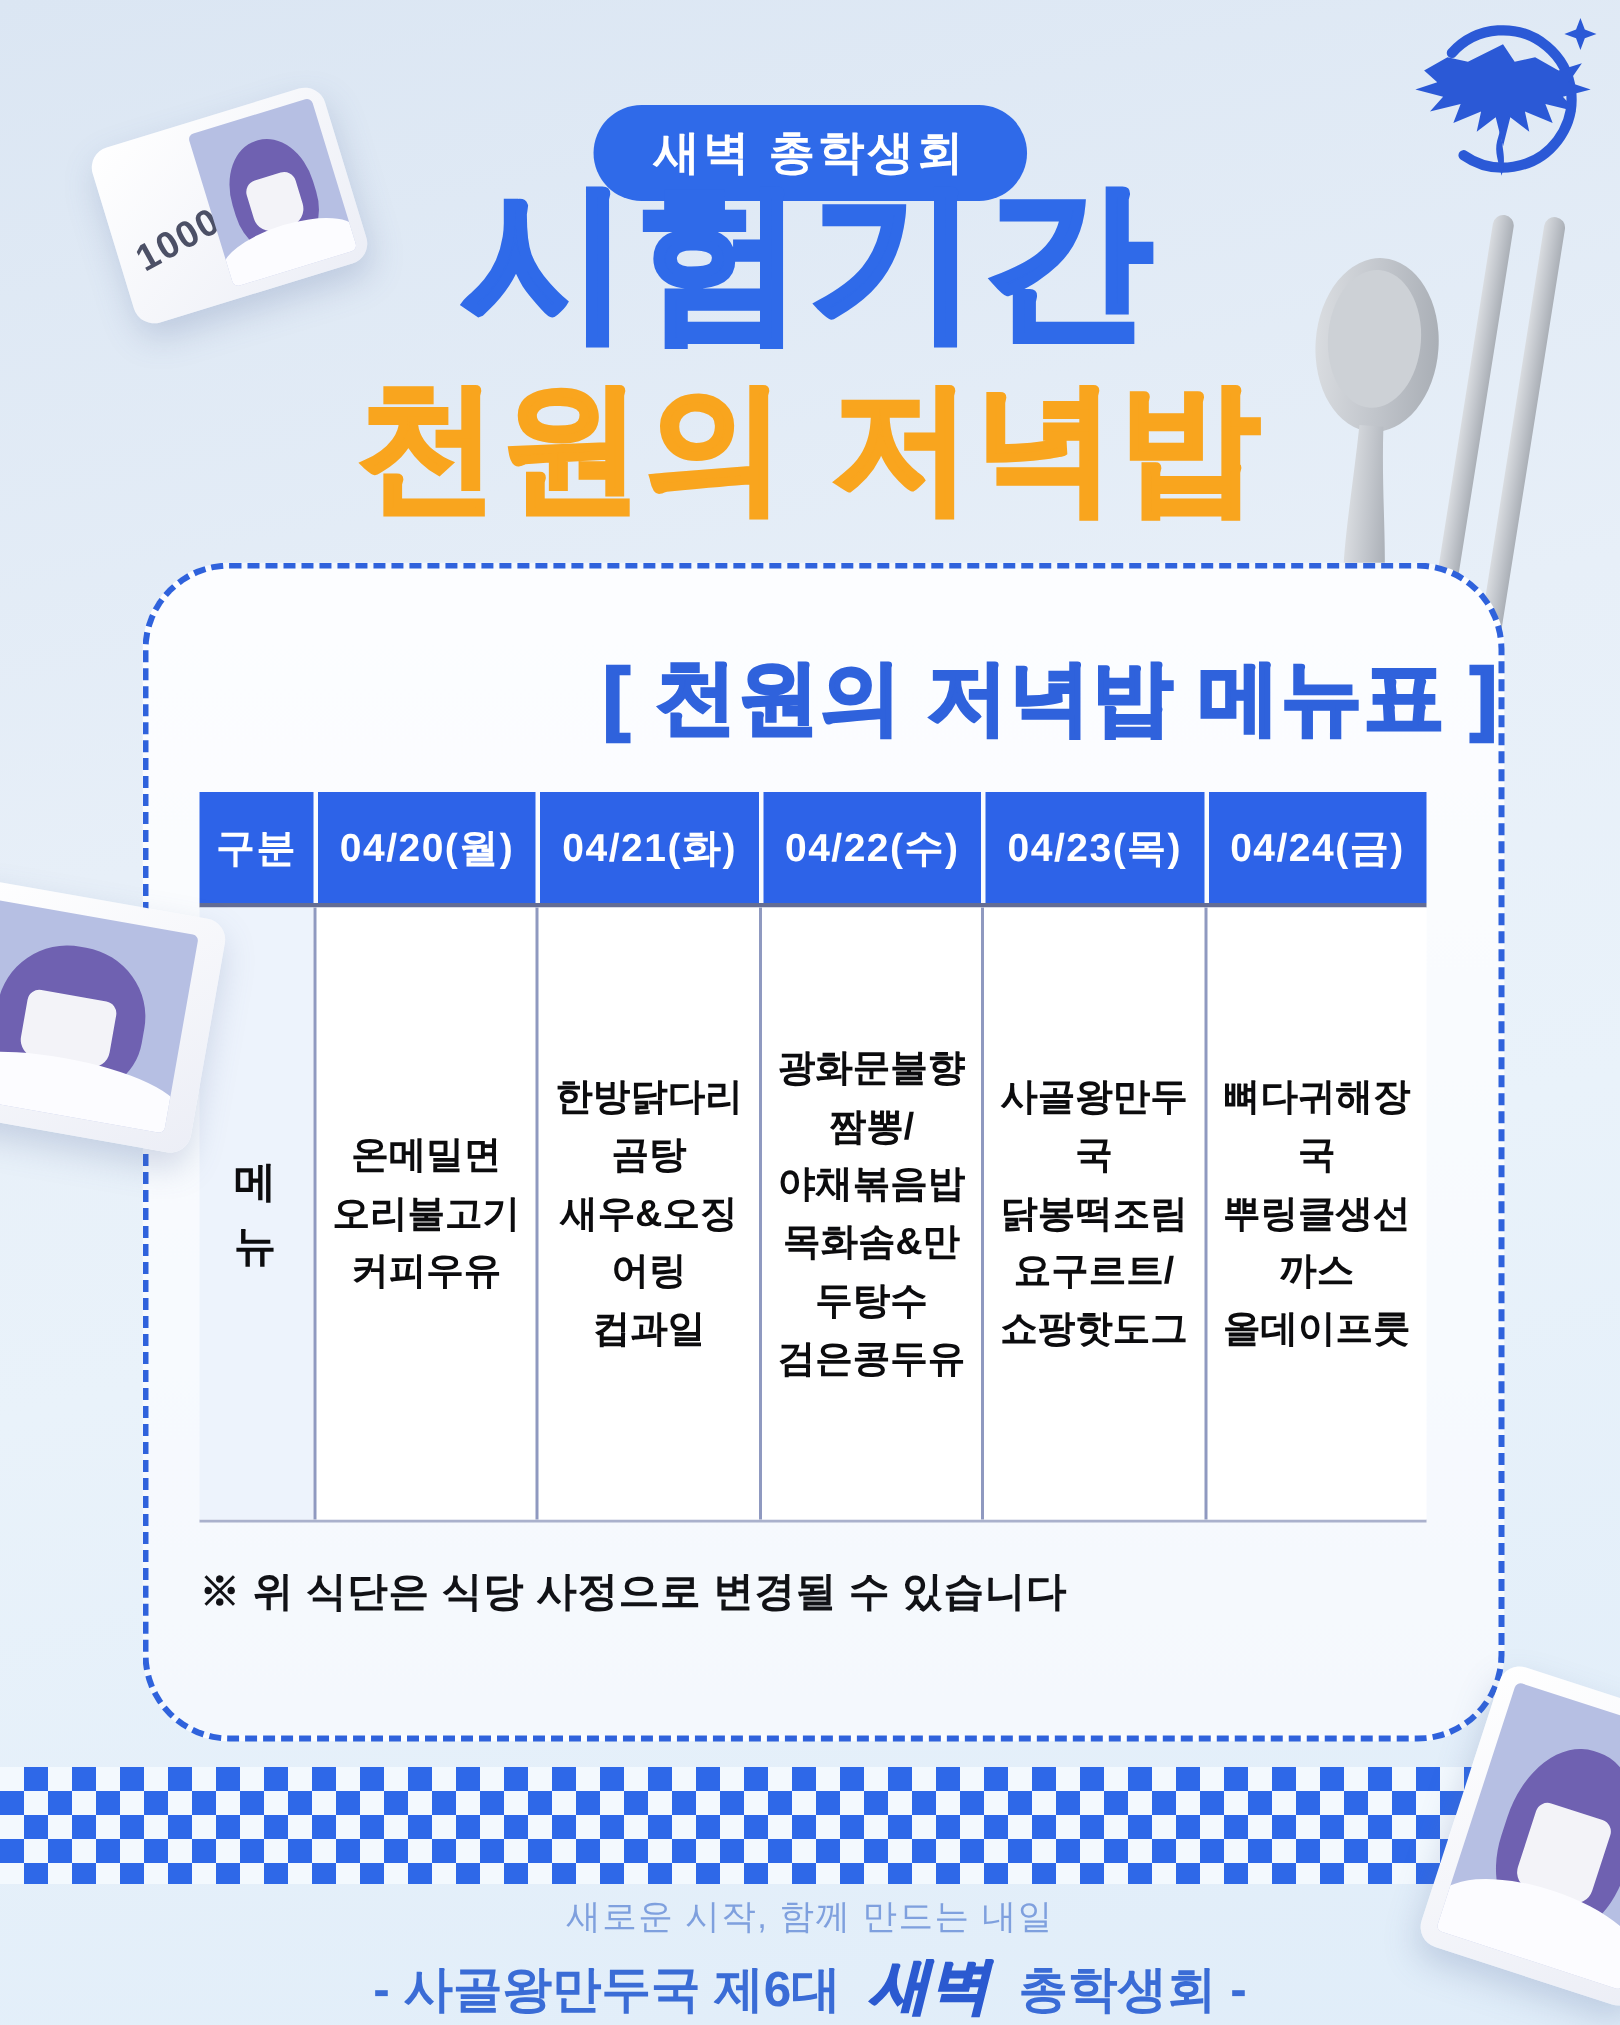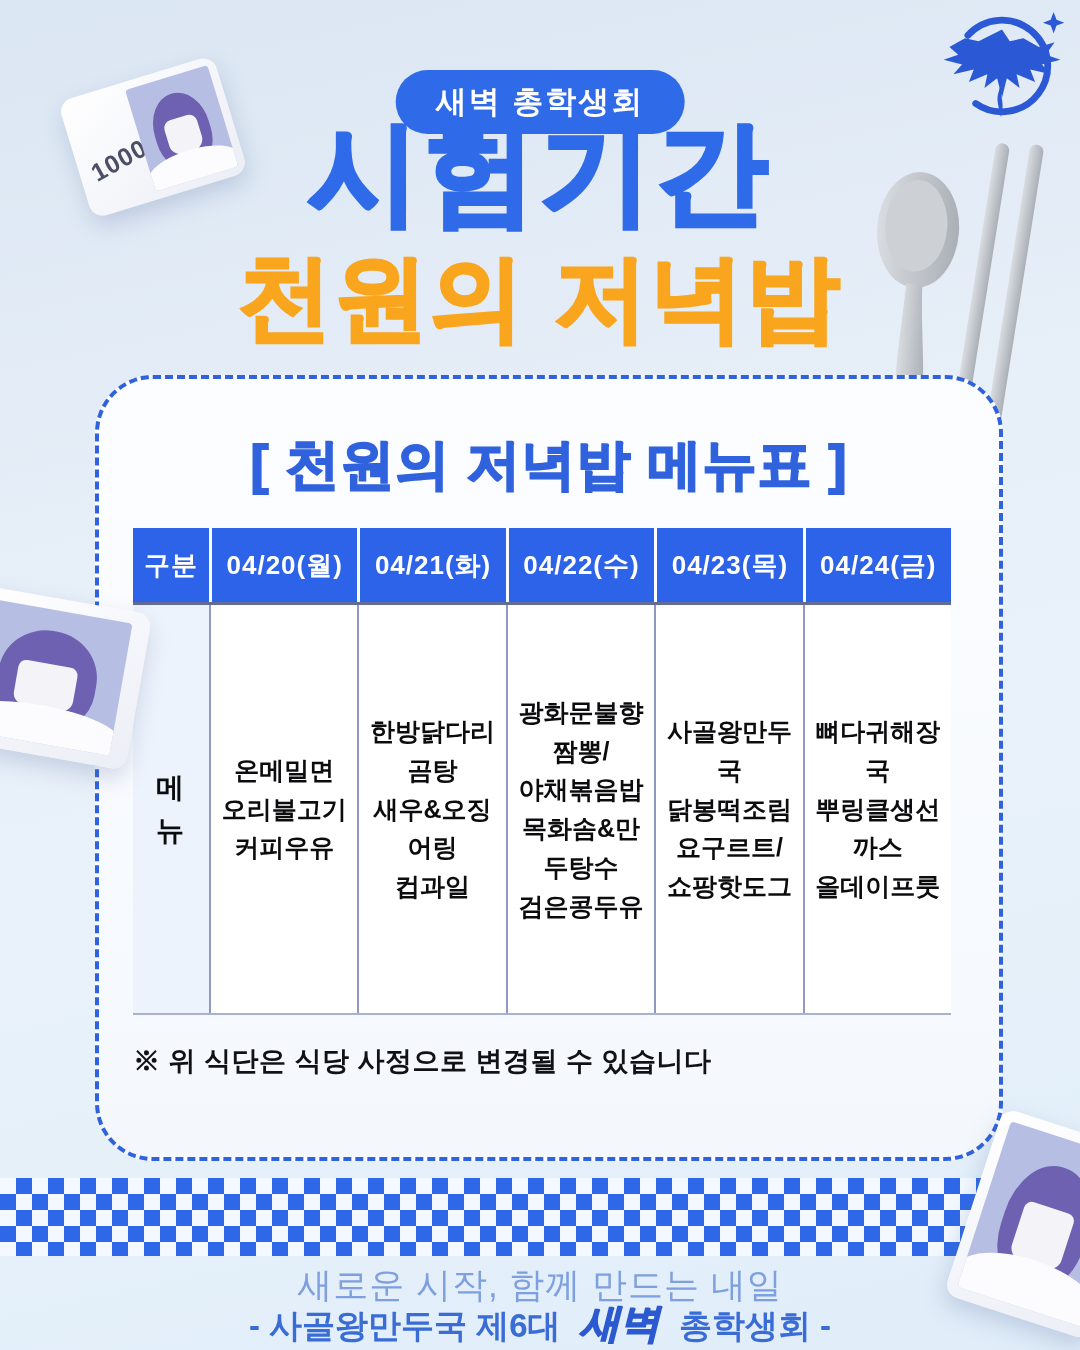--- a/index.html
+++ b/index.html
@@ -27,39 +27,39 @@
   .bill-left .bill-portrait{left:14px;top:12px;width:150px;height:134px;}
 
   .bill-br{left:970px;top:1126px;width:152px;height:196px;transform:rotate(18deg);}
   .bill-br .bill-portrait{left:11px;top:11px;width:130px;height:174px;}
 
   
   .badge{position:absolute;left:50%;top:70px;transform:translateX(-50%);
     background:#2f6ae9;color:#ffffff;border-radius:999px;padding:11px 40px;
     font-size:31px;font-weight:bold;letter-spacing:2px;white-space:nowrap;}
   .title-main{position:absolute;left:0;top:112px;width:100%;text-align:center;
-    color:#2f6ae9;font-size:112px;font-weight:bold;letter-spacing:4px;line-height:1.1;font-family:Liberation Serif, serif;
+    color:#2f6ae9;font-size:112px;font-weight:bold;letter-spacing:4px;line-height:1.1;
     -webkit-text-stroke:4px #2f6ae9;}
   .title-sub{position:absolute;left:0;top:246px;width:100%;text-align:center;
     color:#f9a51e;font-size:94px;font-weight:bold;letter-spacing:2px;line-height:1.1;
     -webkit-text-stroke:3px #f9a51e;}
 
   
   .phoenix{position:absolute;left:928px;top:10px;width:148px;height:112px;}
 
   
   .utensils-top{position:absolute;left:856px;top:138px;width:228px;height:298px;}
   .spoon-big{position:absolute;left:-210px;top:862px;width:300px;height:580px;
     transform:rotate(34deg);transform-origin:50% 0%;}
 
   
   .card{position:absolute;left:95px;top:375px;width:900px;height:778px;
     border:4px dashed #2f62dc;border-radius:58px;
     background:linear-gradient(180deg,#fcfdff 0%,#f4f8fd 100%);}
-  .card-title{position:absolute;left:0;top:50px;width:100%;text-align:center;
+  .card-title{position:absolute;left:0;top:50px;width:100%;text-align:right;
     color:#2f62dc;font-size:54px;font-weight:bold;letter-spacing:1px;
     -webkit-text-stroke:2px #2f62dc;}
 
   
   .menu-table{position:absolute;left:34px;top:149px;width:818px;}
   .thead{display:grid;grid-template-columns:76px repeat(5,1fr);column-gap:3px;height:74px;}
   .th{background:#2d63e8;color:#ffffff;display:flex;align-items:center;justify-content:center;
     font-size:26px;font-weight:bold;letter-spacing:1px;}
   .tbody{display:grid;grid-template-columns:76px repeat(5,1fr);height:408px;
     border-top:3px solid #636c94;border-bottom:2px solid #aab1cc;}
@@ -71,21 +71,21 @@
 
   .footnote{position:absolute;left:34px;top:640px;color:#111216;
     font-size:27px;font-weight:bold;letter-spacing:.5px;margin-top:24px;}
 
   
   .checker{position:absolute;left:0;top:1178px;width:1080px;height:78px;
     background-color:#f3f9fe;
     background-image:conic-gradient(#2e68e8 0 25%,#f3f9fe 0 50%,#2e68e8 0 75%,#f3f9fe 0 100%);
     background-size:32px 32px;}
   .footer-slogan{position:absolute;left:0;top:1262px;width:100%;text-align:center;
-    color:#7fa0de;font-size:35px;letter-spacing:1px;}
+    color:#7fa0de;font-size:23px;letter-spacing:1px;}
   .footer-org{position:absolute;left:0;top:1296px;width:100%;text-align:center;
     color:#3a6cd6;font-size:33px;font-weight:bold;}
   .footer-org .org-name{font-size:40px;font-style:italic;color:#2b5ad0;margin:0 10px;
     -webkit-text-stroke:1.5px #2b5ad0;}
 </style>
 </head>
 <body>
 
 <div class="canvas">
 

